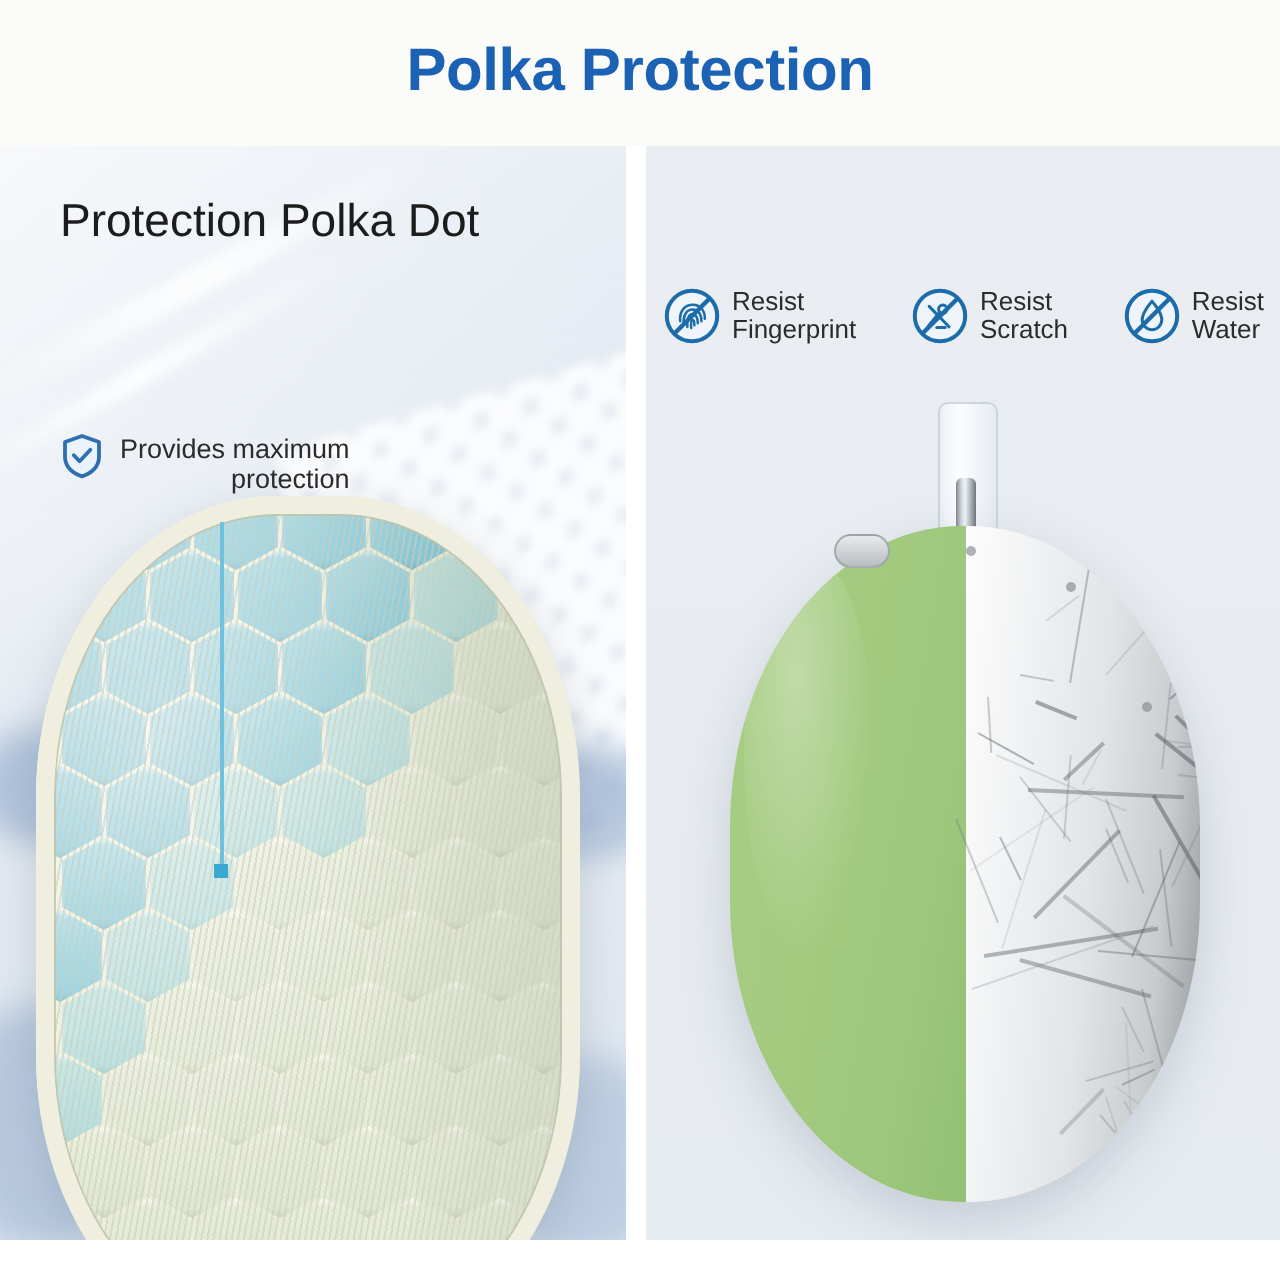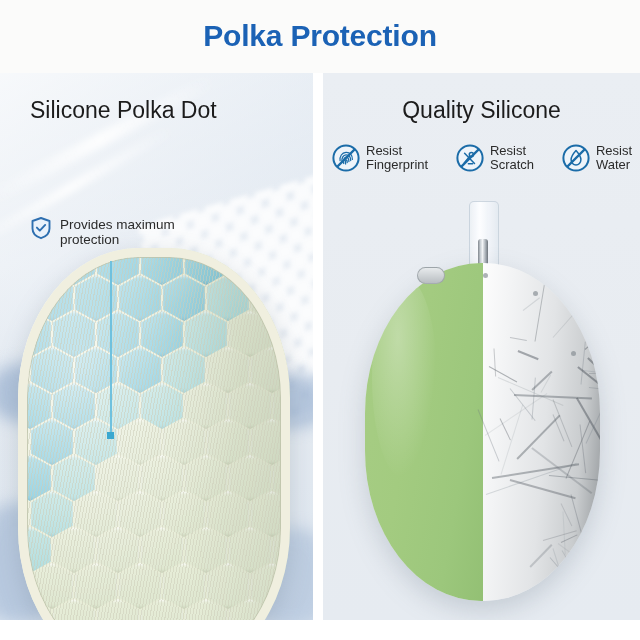--- a/index.html
+++ b/index.html
@@ -160,20 +160,21 @@
     align-items: flex-start;
     gap: 8px;
     z-index: 8;
   }
   #callout-text {
     font-size: 13.5px;
     line-height: 15px;
     color: #2b2b2b;
     padding-top: 1px;
     white-space: pre-line;
+    text-align: right;
   }
   #pointer-line {
     position: absolute;
     left: 110px; top: 188px;
     width: 2px; height: 174px;
     background: #6fc1de;
     z-index: 8;
   }
   #pointer-dot {
     position: absolute;
@@ -305,21 +306,21 @@
 
   <div class="lp-bg"></div>
   <div class="lp-combs"></div>
   <div class="lp-streak" style="left:-30px; top:60px; width:260px; height:14px; transform:rotate(-28deg);"></div>
   <div class="lp-streak" style="left:-50px; top:110px; width:240px; height:10px; transform:rotate(-30deg);"></div>
   <div class="lp-blue-blob" style="left:-10px; top:290px; width:90px; height:60px;"></div>
   <div class="lp-blue-blob" style="left:235px; top:300px; width:95px; height:55px;"></div>
   <div class="lp-blue-blob" style="left:-20px; top:430px; width:80px; height:120px; opacity:.6;"></div>
   <div class="lp-blue-blob" style="left:250px; top:455px; width:80px; height:100px; opacity:.5;"></div>
 
-  <div class="panel-title">Silicone Polka Dot</div>
+  <div class="panel-title">Protection Polka Dot</div>
 
   <div id="callout">
     <span>
       <svg width="22" height="24" viewBox="0 0 22 24">
         <path d="M11 2 L19.5 5 L19.5 12.5 C19.5 17.5 15.5 20.8 11 22.2 C6.5 20.8 2.5 17.5 2.5 12.5 L2.5 5 Z" fill="#eaf2fb" stroke="#2e6fb0" stroke-width="1.9" stroke-linejoin="round"></path>
         <path d="M6.9 11.6 L9.8 14.6 L15.2 8.9" fill="none" stroke="#2e6fb0" stroke-width="1.9" stroke-linecap="round" stroke-linejoin="round"></path>
       </svg>
     </span>
     <span id="callout-text">Provides maximum
 protection</span>
@@ -406,21 +407,20 @@
     </div>
     <div id="earpad-shade"></div>
     <div id="earpad-rim"></div>
   </div>
 </div>
 
 <div class="panel" id="panel-right">
 
   <div class="rp-bg"></div>
 
-  <div class="panel-title">Quality Silicone</div>
 
   <div id="features">
 
     <div class="feature">
       <span>
         <svg width="30" height="30" viewBox="0 0 30 30">
           <circle cx="15" cy="15" r="12.6" fill="#eef4fa" stroke="#1b6ca8" stroke-width="2"></circle>
           <g fill="none" stroke="#1b6ca8" stroke-width="1.25" stroke-linecap="round">
             <path d="M9.1 17.6 C8.6 13.4 10.8 9.6 15 9.4 C19.2 9.2 21.6 12.6 21.4 16.4"></path>
             <path d="M10.9 19.3 C10.4 15.3 12 11.9 15 11.8 C18.1 11.7 19.8 14.3 19.7 17.6"></path>

